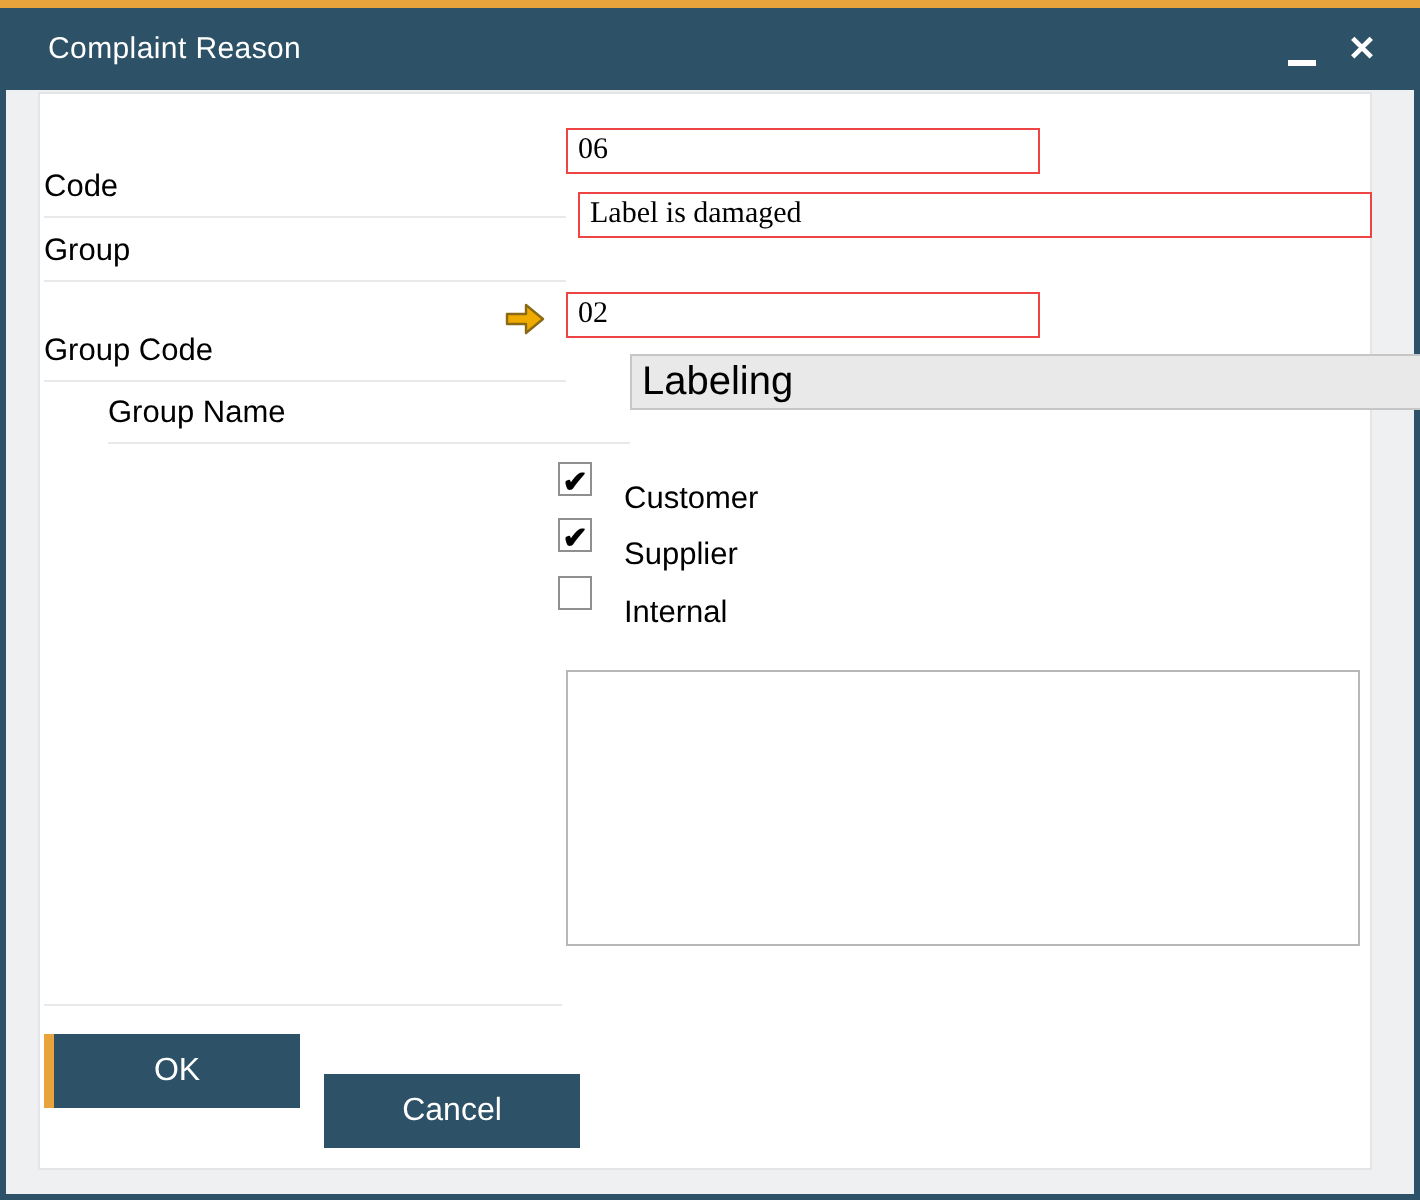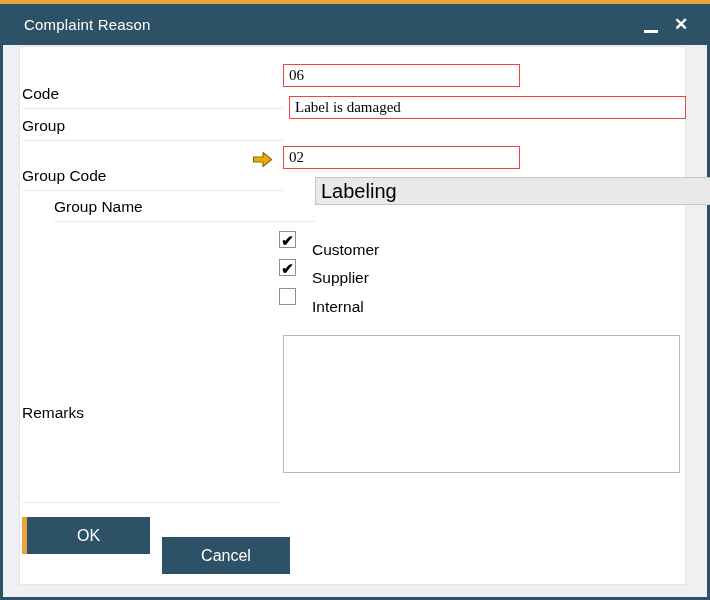--- a/index.html
+++ b/index.html
@@ -130,21 +130,20 @@
         </span>
         <span class="cb-lbl">Supplier</span>
       </div>
       <div class="cb-row" style="top:240px;">
         <span class="cb">
           
         </span>
         <span class="cb-lbl">Internal</span>
       </div>
 
-      <span class="lbl remarks-label">Remarks</span>
       <div class="remarks-line"></div>
       <textarea class="remarks" value="" style=""></textarea>
 
       <div class="btn btn-ok">OK</div>
       <div class="btn btn-cancel">Cancel</div>
 
     </div>
   </div>
 </div>
 

